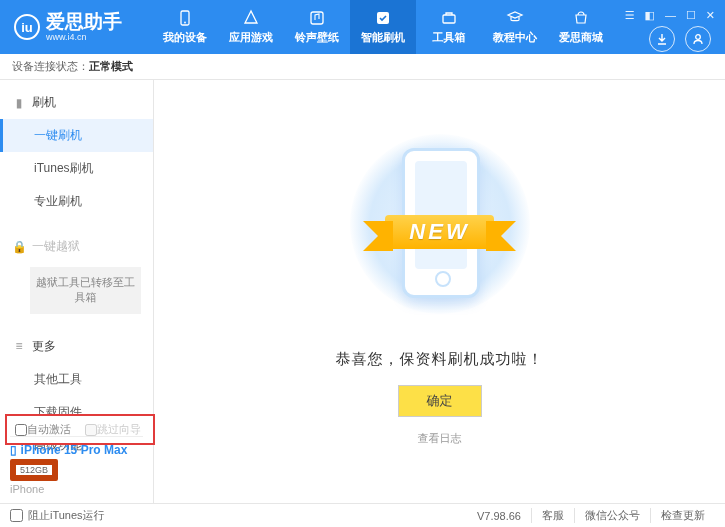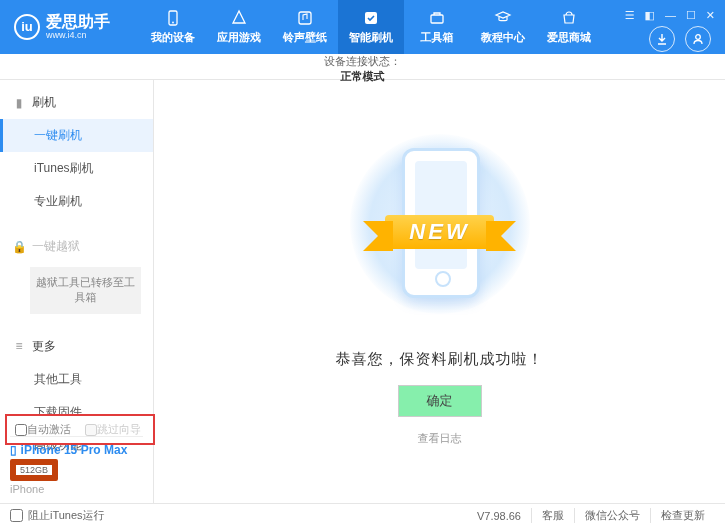--- a/index.html
+++ b/index.html
@@ -1,31 +1,31 @@
 <!DOCTYPE html>
 <html><head>
 <meta charset="utf-8">
 <style>
 * { margin: 0; padding: 0; box-sizing: border-box; font-family: "Microsoft YaHei", Arial, sans-serif; }
 body { width: 725px; height: 527px; background: #fff; overflow: hidden; font-size: 12px; }
 .titlebar { height: 54px; background: linear-gradient(#2d8cf0,#2d8cf0); display: flex; align-items: center; color: #fff; }
 .logo-wrap { display: flex; align-items: center; padding: 0 10px 0 14px; }
 .logo-circle { width: 26px; height: 26px; border: 2px solid #fff; border-radius: 50%; display: flex; align-items: center; justify-content: center; font-weight: bold; font-size: 13px; margin-right: 6px; }
 .logo-txt { line-height: 1.1; }
-.logo-txt .big { font-size: 16px; font-weight: bold; }
+.logo-txt .big { font-size: 19px; font-weight: bold; }
 .logo-txt .small { font-size: 9px; opacity: .9; }
 .nav { display: flex; flex: 1; height: 100%; margin-left: 20px; }
 .nav-item { width: 66px; display: flex; flex-direction: column; align-items: center; justify-content: center; font-size: 11px; cursor: pointer; gap: 3px; font-weight: bold; }
 .nav-item.active { background: #1b74d4; }
 .nav-ico { width: 18px; height: 18px; display: flex; align-items: center; justify-content: center; }
 .win-ctrls { display: flex; gap: 10px; padding: 0 10px; align-self: flex-start; margin-top: 6px; font-size: 11px; opacity: .9; }
 .win-ctrls span { cursor: pointer; }
 .right-icons { display: flex; gap: 10px; padding-right: 14px; }
 .circle-btn { width: 26px; height: 26px; border: 1.5px solid rgba(255,255,255,.8); border-radius: 50%; display: flex; align-items: center; justify-content: center; cursor: pointer; }
-.statusbar { height: 26px; border-bottom: 1px solid #e6e6e6; display: flex; align-items: center; padding: 0 12px; font-size: 11px; color: #666; flex-direction: column; }
+.statusbar { height: 26px; border-bottom: 1px solid #e6e6e6; display: flex; align-items: center; padding: 0 12px; font-size: 11px; color: #666; }
 .statusbar b { color: #333; }
 .body { display: flex; height: 423px; }
 .sidebar { width: 154px; border-right: 1px solid #e6e6e6; display: flex; flex-direction: column; position: relative; }
 .side-scroll { flex: 1; overflow: hidden; }
 .side-sec { padding: 6px 0; border-bottom: 0; }
 .side-head { display: flex; align-items: center; gap: 6px; padding: 8px 12px; font-size: 12px; color: #444; cursor: pointer; }
 .side-head .ico { width: 14px; text-align: center; color: #999; }
 .side-item { padding: 8px 12px 8px 34px; font-size: 12px; color: #555; cursor: pointer; }
 .side-item.active { background: #eaf3fe; color: #2d8cf0; border-left: 3px solid #2d8cf0; padding-left: 31px; }
 .side-note { margin: 4px 12px 4px 30px; background: #f2f2f2; color: #888; font-size: 11px; padding: 8px 6px; text-align: center; line-height: 1.4; }
@@ -42,21 +42,21 @@
 .halo { position: absolute; width: 180px; height: 180px; border-radius: 50%; background: radial-gradient(circle,#e8f3fe 0%,#d6eafc 55%,rgba(255,255,255,0) 72%); left: 10px; top: 6px; }
 .phone { position: absolute; left: 62px; top: 20px; width: 78px; height: 150px; background: #fff; border: 3px solid #c7e2fb; border-radius: 12px; box-shadow: 0 6px 12px rgba(60,130,220,.15); }
 .phone:before { content:""; position:absolute; top:10px; left:10px; right:10px; bottom:26px; background:#eaf4fe; border-radius:4px; }
 .phone:after { content:""; position:absolute; bottom:8px; left:50%; width:12px; height:12px; margin-left:-6px; border:2px solid #c7e2fb; border-radius:50%; }
 .ribbon { position: absolute; top: 82px; left: -4px; right: -4px; height: 44px; display:flex; align-items:center; justify-content:center; }
 .ribbon-body { background: linear-gradient(#ffd24a,#ffb300); color:#fff; font-weight:900; font-size:22px; letter-spacing:3px; padding:4px 24px; border-radius:4px; font-style:italic; text-shadow:0 1px 1px rgba(0,0,0,.2); position:relative; }
 .ribbon-body:before,.ribbon-body:after{content:"";position:absolute;top:6px;width:0;height:0;border:15px solid #ffb300;}
 .ribbon-body:before{left:-22px;border-left-color:transparent;}
 .ribbon-body:after{right:-22px;border-right-color:transparent;}
 .msg { margin-top: 22px; font-size: 15px; color: #333; letter-spacing: 1px; }
-.ok-btn { margin-top: 16px; border: 1px solid #ccc; background: #86efac; padding: 6px 28px; font-size: 13px; color: #444; cursor: pointer; }
+.ok-btn { margin-top: 16px; border: 1px solid #ccc; background: #fde047; padding: 6px 28px; font-size: 13px; color: #444; cursor: pointer; }
 .log-link { margin-top: 14px; font-size: 11px; color: #999; cursor: pointer; }
 .footer { height: 24px; border-top: 1px solid #e6e6e6; display: flex; align-items: center; font-size: 11px; color: #666; padding: 0 10px; }
 .footer .left { display: flex; align-items: center; gap: 5px; }
 .footer .spacer { flex: 1; }
 .footer .seg { padding: 0 10px; border-left: 1px solid #e2e2e2; cursor: pointer; }
 svg { display: block; }
 </style>
 </head>
 <body>
 

